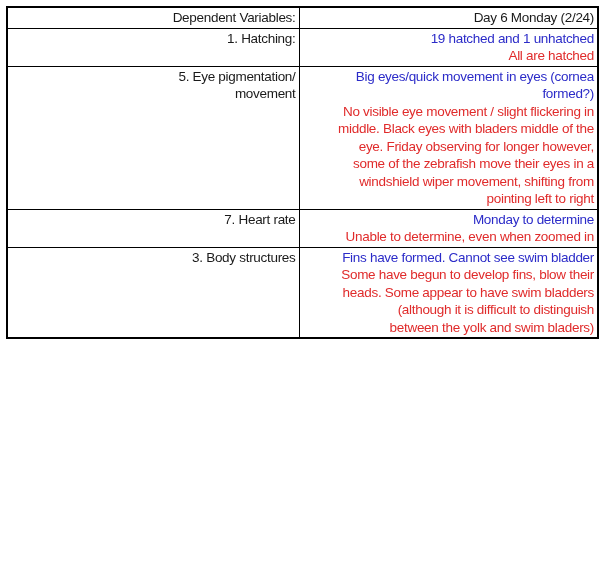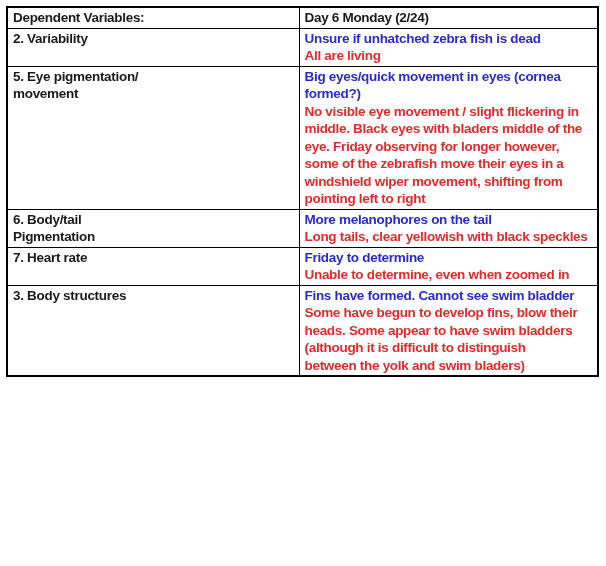--- a/index.html
+++ b/index.html
@@ -29,22 +29,22 @@
   }
   table.obs-table {
     border-width: 2px;
   }
   col.left-col  { width: 292px; }
   col.right-col { width: 299px; }
   td, th {
     vertical-align: top;
     padding: 1px 3px 1px 5px;
     overflow: hidden;
-    text-align: left;
-    font-weight: bold;
+    text-align: right;
+    font-weight: normal;
   }
   .line {
     display: block;
     white-space: nowrap;
     font-size: 13.5px;
     line-height: 17.5px;
     letter-spacing: -0.3px;
     color: #1a1a1a;
   }
   .line.blue { color: var(--blue-text, #2b2bc8); }
@@ -65,61 +65,51 @@
     <tbody>
       <tr>
         <th class="header-cell">
           <span class="line">Dependent Variables:</span>
         </th>
         <th class="header-cell">
           <span class="line">Day 6 Monday (2/24)</span>
         </th>
       </tr>
 
-        <tr>
+    <tr>
           <td>
-            <div class="line">2. Variability</div>
+            <div class="line">1. Hatching:</div>
           </td>
           <td>
-            <div class="line blue">Unsure if unhatched zebra fish is dead</div>
-            <div class="line red">All are living</div>
+            <div class="line blue">19 hatched and 1 unhatched</div>
+            <div class="line red">All are hatched</div>
           </td>
         </tr>
         <tr>
           <td>
             <div class="line">5. Eye pigmentation/</div>
             <div class="line">movement</div>
           </td>
           <td>
             <div class="line blue">Big eyes/quick movement in eyes (cornea</div>
             <div class="line blue">formed?)</div>
             <div class="line red">No visible eye movement / slight flickering in</div>
             <div class="line red">middle. Black eyes with bladers middle of the</div>
             <div class="line red">eye. Friday observing for longer however,</div>
             <div class="line red">some of the zebrafish move their eyes in a</div>
             <div class="line red">windshield wiper movement, shifting from</div>
             <div class="line red">pointing left to right</div>
           </td>
         </tr>
         <tr>
           <td>
-            <div class="line">6. Body/tail</div>
-            <div class="line">Pigmentation</div>
-          </td>
-          <td>
-            <div class="line blue">More melanophores on the tail</div>
-            <div class="line red">Long tails, clear yellowish with black speckles</div>
-          </td>
-        </tr>
-        <tr>
-          <td>
             <div class="line">7. Heart rate</div>
           </td>
           <td>
-            <div class="line blue">Friday to determine</div>
+            <div class="line blue">Monday to determine</div>
             <div class="line red">Unable to determine, even when zoomed in</div>
           </td>
         </tr>
         <tr>
           <td>
             <div class="line">3. Body structures</div>
           </td>
           <td>
             <div class="line blue">Fins have formed. Cannot see swim bladder</div>
             <div class="line red">Some have begun to develop fins, blow their</div>

